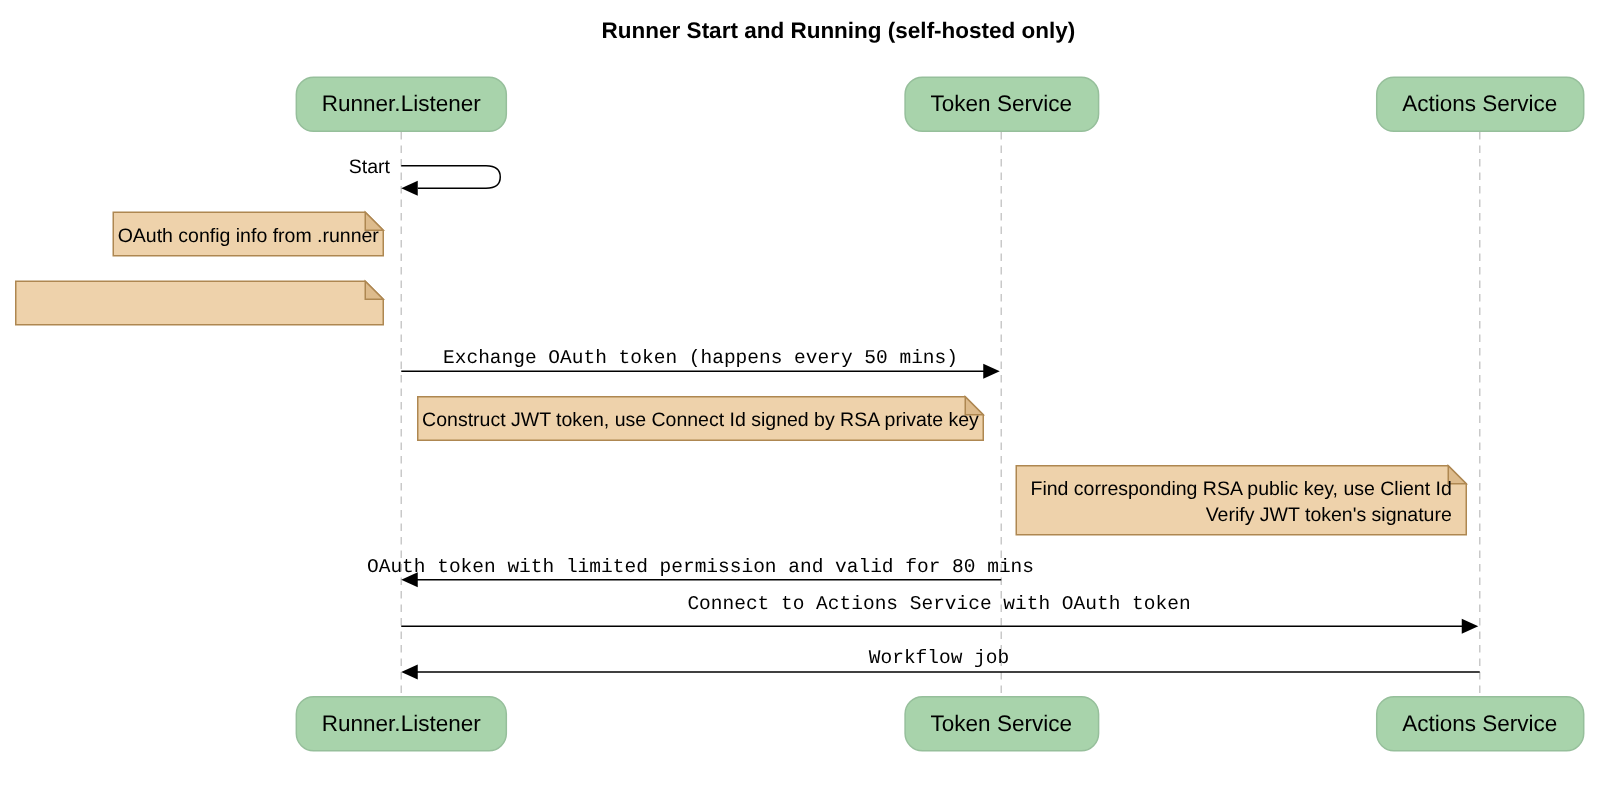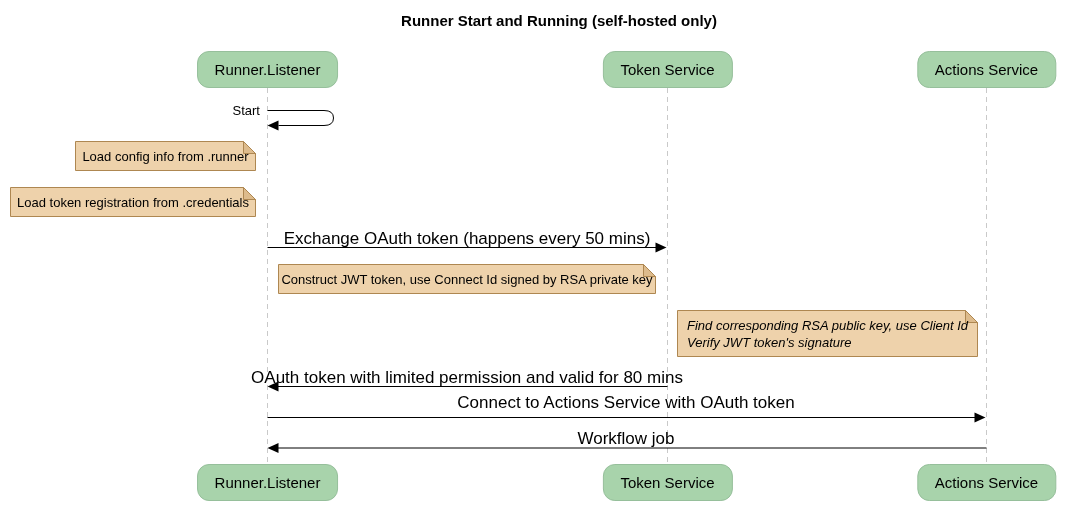--- a/index.html
+++ b/index.html
@@ -37,23 +37,24 @@
     white-space: nowrap;
     box-sizing: border-box;
     text-align: left;
   }
   .pbox.top { top: 51px; }
   .pbox.bottom { top: 464px; }
 
   .msg-label {
     position: absolute;
     transform: translateX(-50%);
-    font-size: 17px;
+    font-size: 13px;
     line-height: 15px;
     white-space: nowrap;
+    font-family: Liberation Mono, monospace;
   }
   .start-label {
     position: absolute;
     right: 810px;
     top: 103px;
     font-size: 13px;
     line-height: 15px;
     white-space: nowrap;
     text-align: center;
   }
@@ -64,24 +65,23 @@
     line-height: 17px;
     display: flex;
     align-items: center;
     justify-content: center;
     text-align: center;
     box-sizing: border-box;
     white-space: nowrap;
   }
   .note-text.multiline {
     justify-content: flex-start;
-    text-align: left;
+    text-align: right;
     white-space: pre-line;
     padding-left: 10px;
-    font-style: italic;
   }
 
   .lifeline {
     stroke: var(--lifeline, #c9c9c9);
     stroke-width: 1;
     stroke-dasharray: 5 4;
     fill: none;
   }
   .arrow-line { stroke: var(--arrow, #000000); stroke-width: 1; fill: none; }
   .arrow-head { fill: var(--arrow, #000000); stroke: none; }
@@ -149,22 +149,21 @@
   <div class="pbox top" style="left:267.5px">Runner.Listener</div>
   <div class="pbox top" style="left:667.5px">Token Service</div>
   <div class="pbox top" style="left:986.5px">Actions Service</div>
 
   <div class="start-label">Start</div>
   <div class="msg-label" style="left:467px; top:231px">Exchange OAuth token (happens every 50 mins)</div>
   <div class="msg-label" style="left:467px; top:370px">OAuth token with limited permission and valid for 80 mins</div>
   <div class="msg-label" style="left:626px; top:395px">Connect to Actions Service with OAuth token</div>
   <div class="msg-label" style="left:626px; top:431px">Workflow job</div>
 
-  <div class="note-text" style="left:75px; top:141px; width:181px; height:30px">Load config info from .runner</div>
-  <div class="note-text" style="left:10px; top:187px; width:246px; height:30px">Load token registration from .credentials</div>
+  <div class="note-text" style="left:75px; top:141px; width:181px; height:30px">OAuth config info from .runner</div>
   <div class="note-text" style="left:278px; top:264px; width:378px; height:30px">Construct JWT token, use Connect Id signed by RSA private key</div>
   <div class="note-text multiline" style="left:677px; top:310px; width:301px; height:47px">Find corresponding RSA public key, use Client Id
 Verify JWT token's signature</div>
 
   <div class="pbox bottom" style="left:267.5px">Runner.Listener</div>
   <div class="pbox bottom" style="left:667.5px">Token Service</div>
   <div class="pbox bottom" style="left:986.5px">Actions Service</div>
 
 </div>
 

